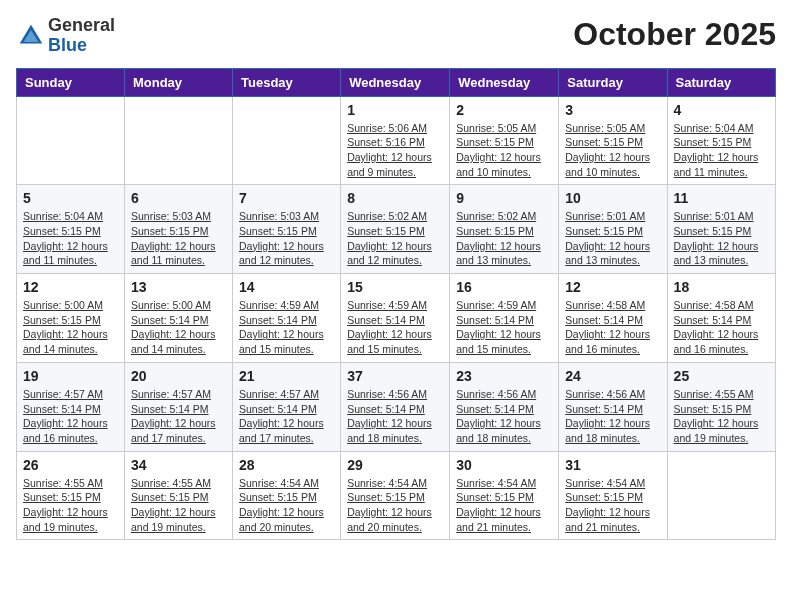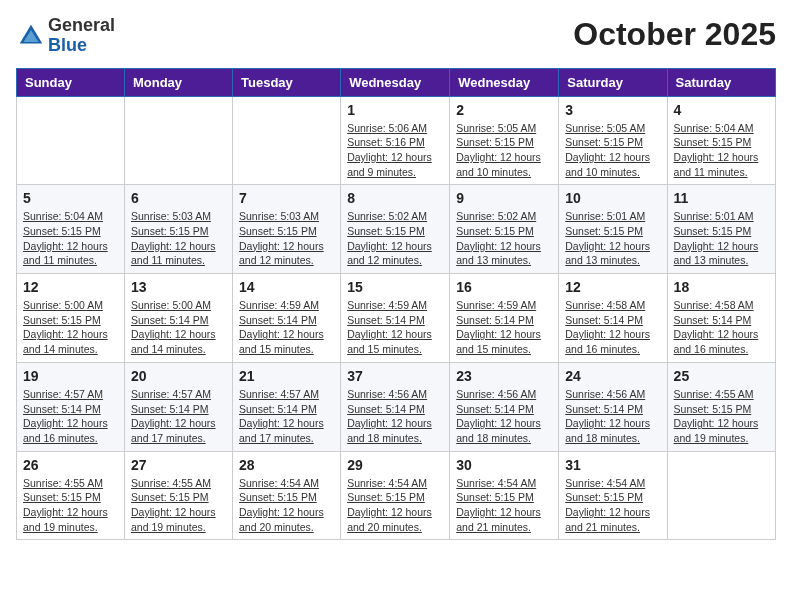--- a/index.html
+++ b/index.html
@@ -239,21 +239,21 @@
           <div class="day-number">25</div>
           <div class="day-info">Sunrise: 4:55 AM<br>Sunset: 5:15 PM<br>Daylight: 12 hours and 19 minutes.</div>
         </td>
       </tr>
       <tr>
         <td>
           <div class="day-number">26</div>
           <div class="day-info">Sunrise: 4:55 AM<br>Sunset: 5:15 PM<br>Daylight: 12 hours and 19 minutes.</div>
         </td>
         <td>
-          <div class="day-number">27</div>
+          <div class="day-number">34</div>
           <div class="day-info">Sunrise: 4:55 AM<br>Sunset: 5:15 PM<br>Daylight: 12 hours and 19 minutes.</div>
         </td>
         <td>
           <div class="day-number">28</div>
           <div class="day-info">Sunrise: 4:54 AM<br>Sunset: 5:15 PM<br>Daylight: 12 hours and 20 minutes.</div>
         </td>
         <td>
           <div class="day-number">29</div>
           <div class="day-info">Sunrise: 4:54 AM<br>Sunset: 5:15 PM<br>Daylight: 12 hours and 20 minutes.</div>
         </td>

